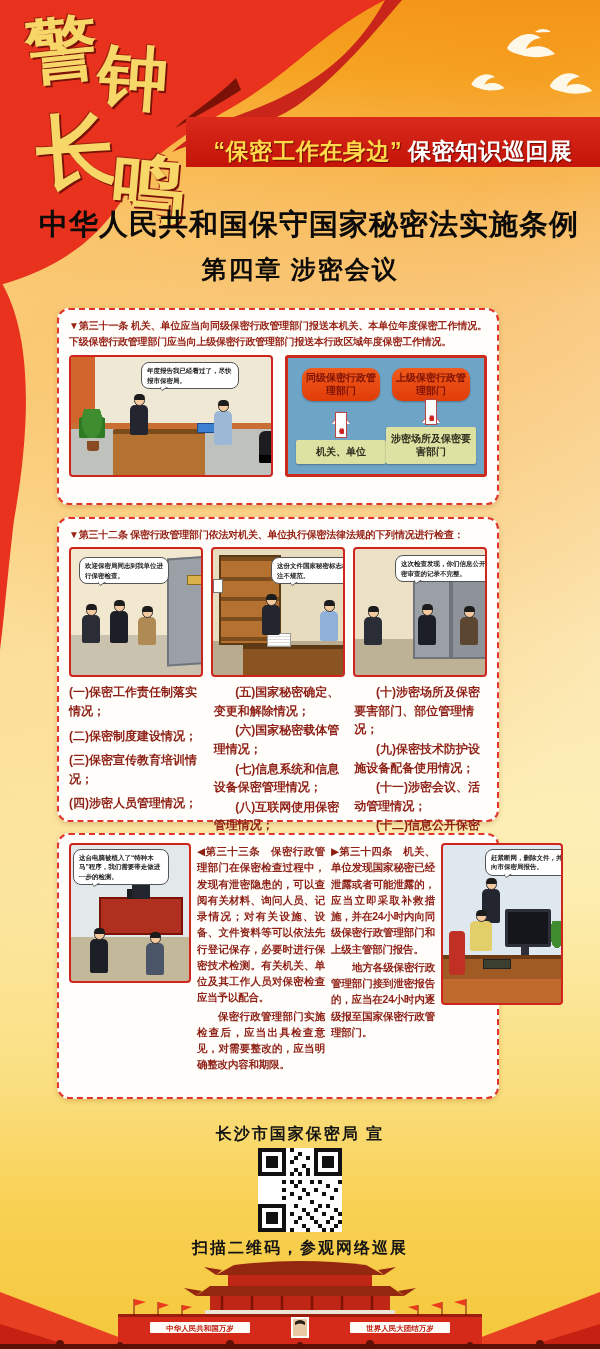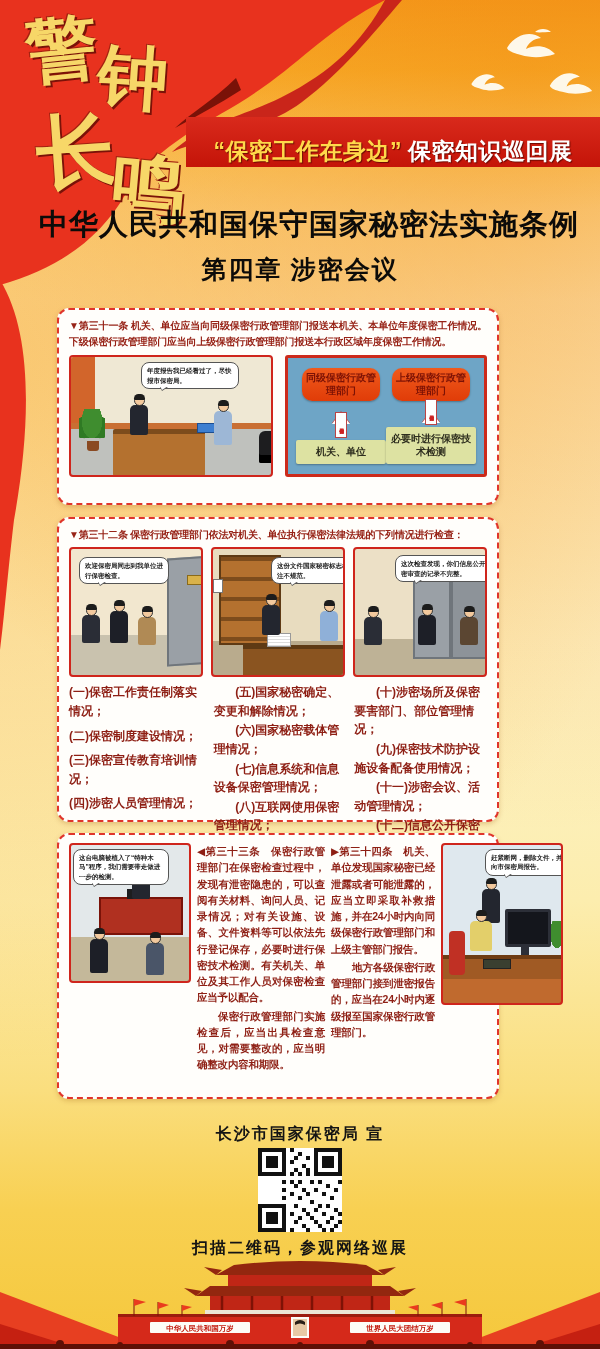--- a/index.html
+++ b/index.html
@@ -134,21 +134,21 @@
           <div class="dbox-bot">机关、单位</div>
         </div>
         <div class="dcol">
           <div class="dbox-top">上级保密行政管理部门</div>
           <div class="uparrow">
               <span class="tip"></span>
               <span class="shaft">
                 <span class="alabel">年度保密工作情况</span>
               </span>
             </div>
-          <div class="dbox-bot">必要时进行保密技术检测</div>
+          <div class="dbox-bot">涉密场所及保密要害部门</div>
         </div>
       </div>
     </div>
   </div>
 
   <div class="wbox" style="top:517px;height:305px">
     <p class="article">▼第三十二条 保密行政管理部门依法对机关、单位执行保密法律法规的下列情况进行检查：</p>
     <div style="display:flex;gap:8px;margin-top:4px;">
 
       <div class="scene" style="width:150px;height:130px;background:linear-gradient(180deg,#f2e7cf 0 86px,#c9c2ae 86px 100%)">

